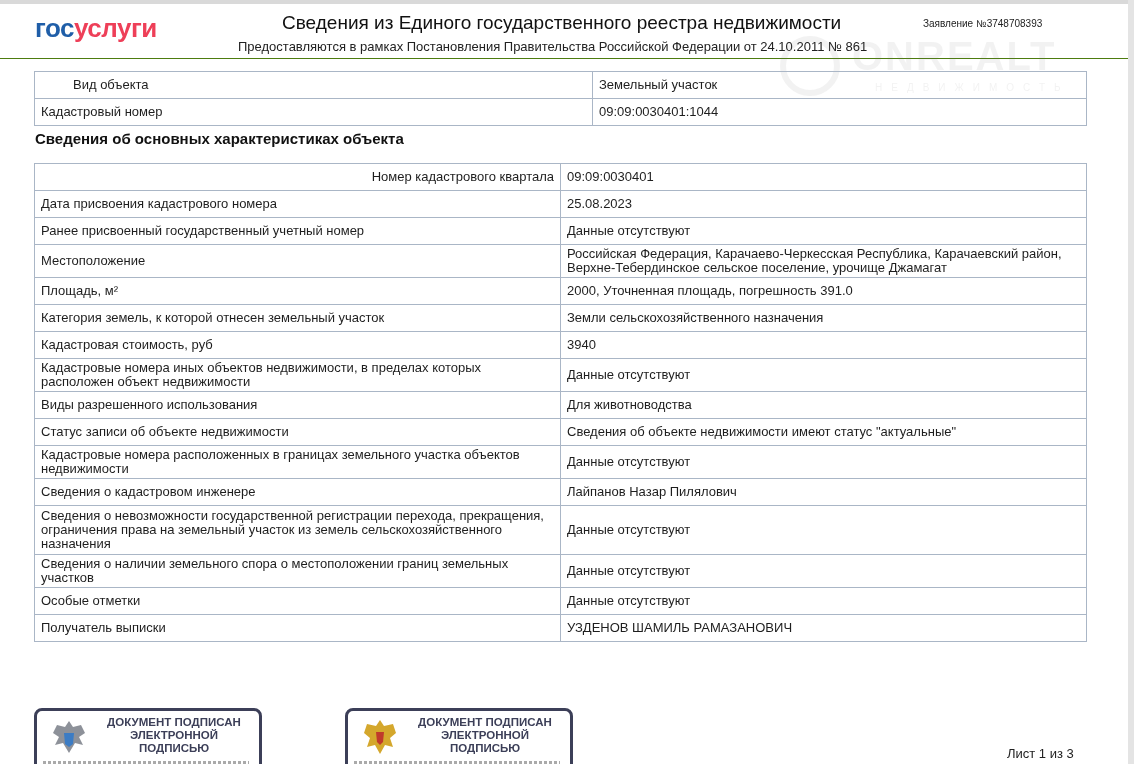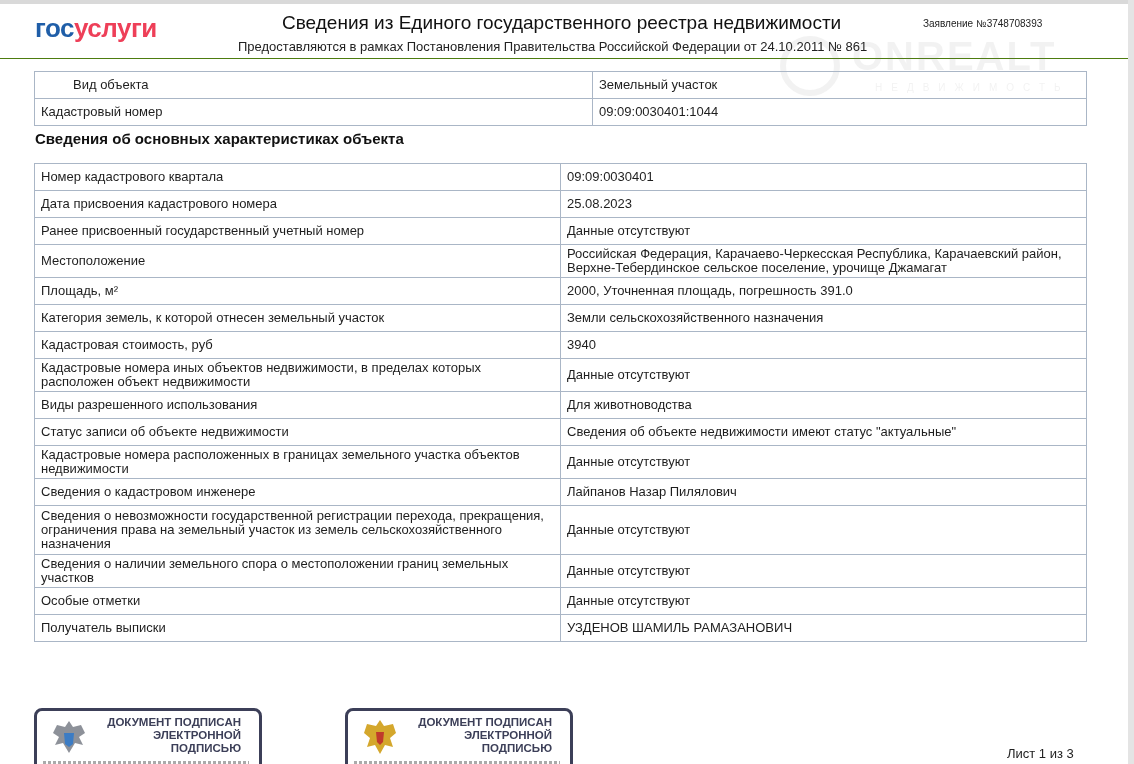--- a/index.html
+++ b/index.html
@@ -57,21 +57,21 @@
       position: absolute; left: 35px; top: 130px; font-size: 15px; font-weight: bold; color: #111;
     }
     .stamp {
       position: absolute; top: 708px; width: 222px; height: 70px;
       border: 3px solid #3c3f58; border-radius: 8px; background: #fff;
     }
     .stamp .emblem {
       position: absolute; left: 12px; top: 6px; width: 40px; height: 40px;
     }
     .stamp .stamp-text {
-      position: absolute; left: 54px; top: 5px; width: 150px; text-align: right;
+      position: absolute; left: 62px; top: 5px; width: 150px; text-align: center;
       font-size: 11.5px; font-weight: bold; color: #3c3f58; line-height: 13px;
     }
     .stamp .cert-strip {
       position: absolute; left: 6px; top: 50px; width: 206px; height: 4px;
       background: repeating-linear-gradient(90deg, #555 0 3px, transparent 3px 5px); opacity: 0.5;
     }
     #stamp-1 { left: 34px; }
     #stamp-2 { left: 345px; }
     .page-counter {
       position: absolute; left: 1007px; top: 746px; font-size: 13px; color: #222;
@@ -109,21 +109,21 @@
         <td>09:09:0030401:1044</td>
       </tr>
     </tbody>
 </table>
 
 <div class="section-title">Сведения об основных характеристиках объекта</div>
 
 <table class="grid" id="tbl-main">
   <tbody id="tbl-main-body">
       <tr>
-        <td class="label" style="height: 24px;">Номер кадастрового квартала</td>
+        <td class="label" style="height: 24px; text-align: right;">Номер кадастрового квартала</td>
         <td>09:09:0030401</td>
       </tr>
       <tr>
         <td class="label" style="height: 24px;">Дата присвоения кадастрового номера</td>
         <td>25.08.2023</td>
       </tr>
       <tr>
         <td class="label" style="height: 24px;">Ранее присвоенный государственный учетный номер</td>
         <td>Данные отсутствуют</td>
       </tr>

